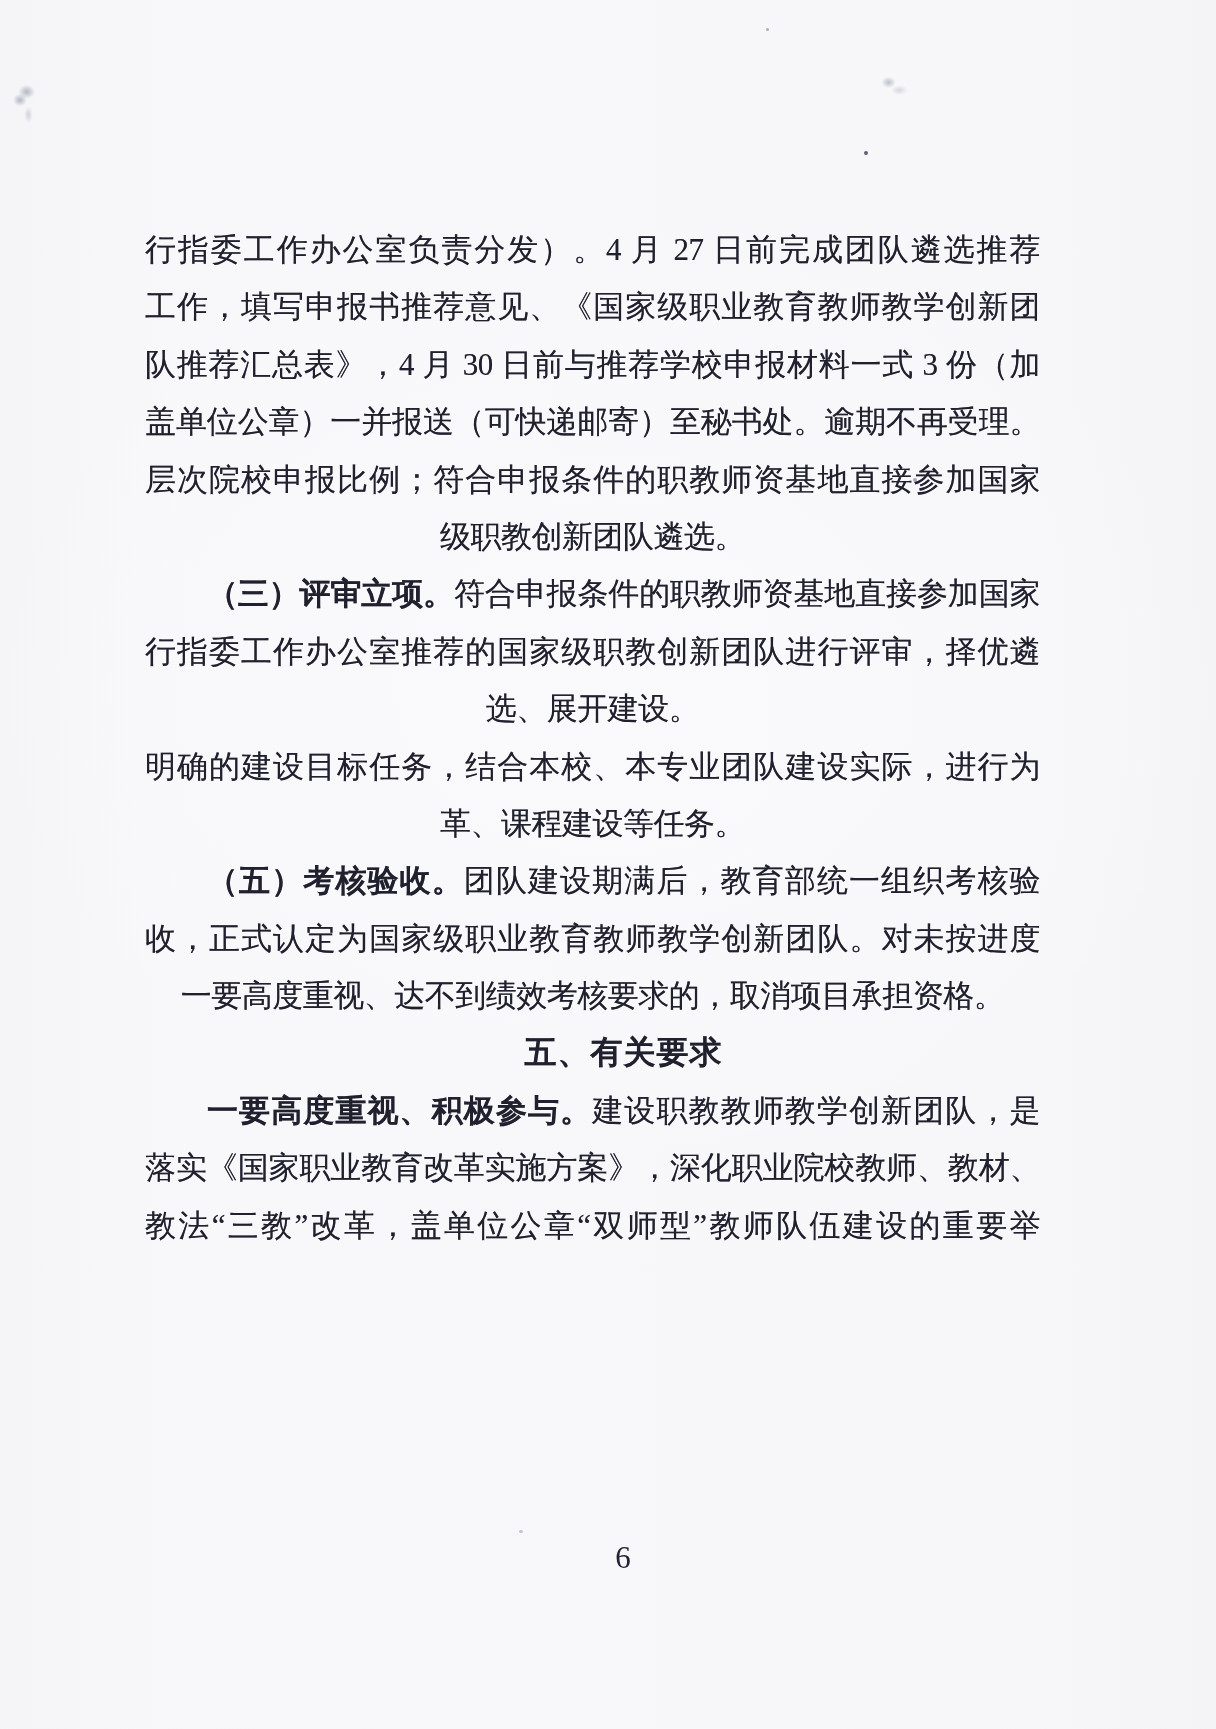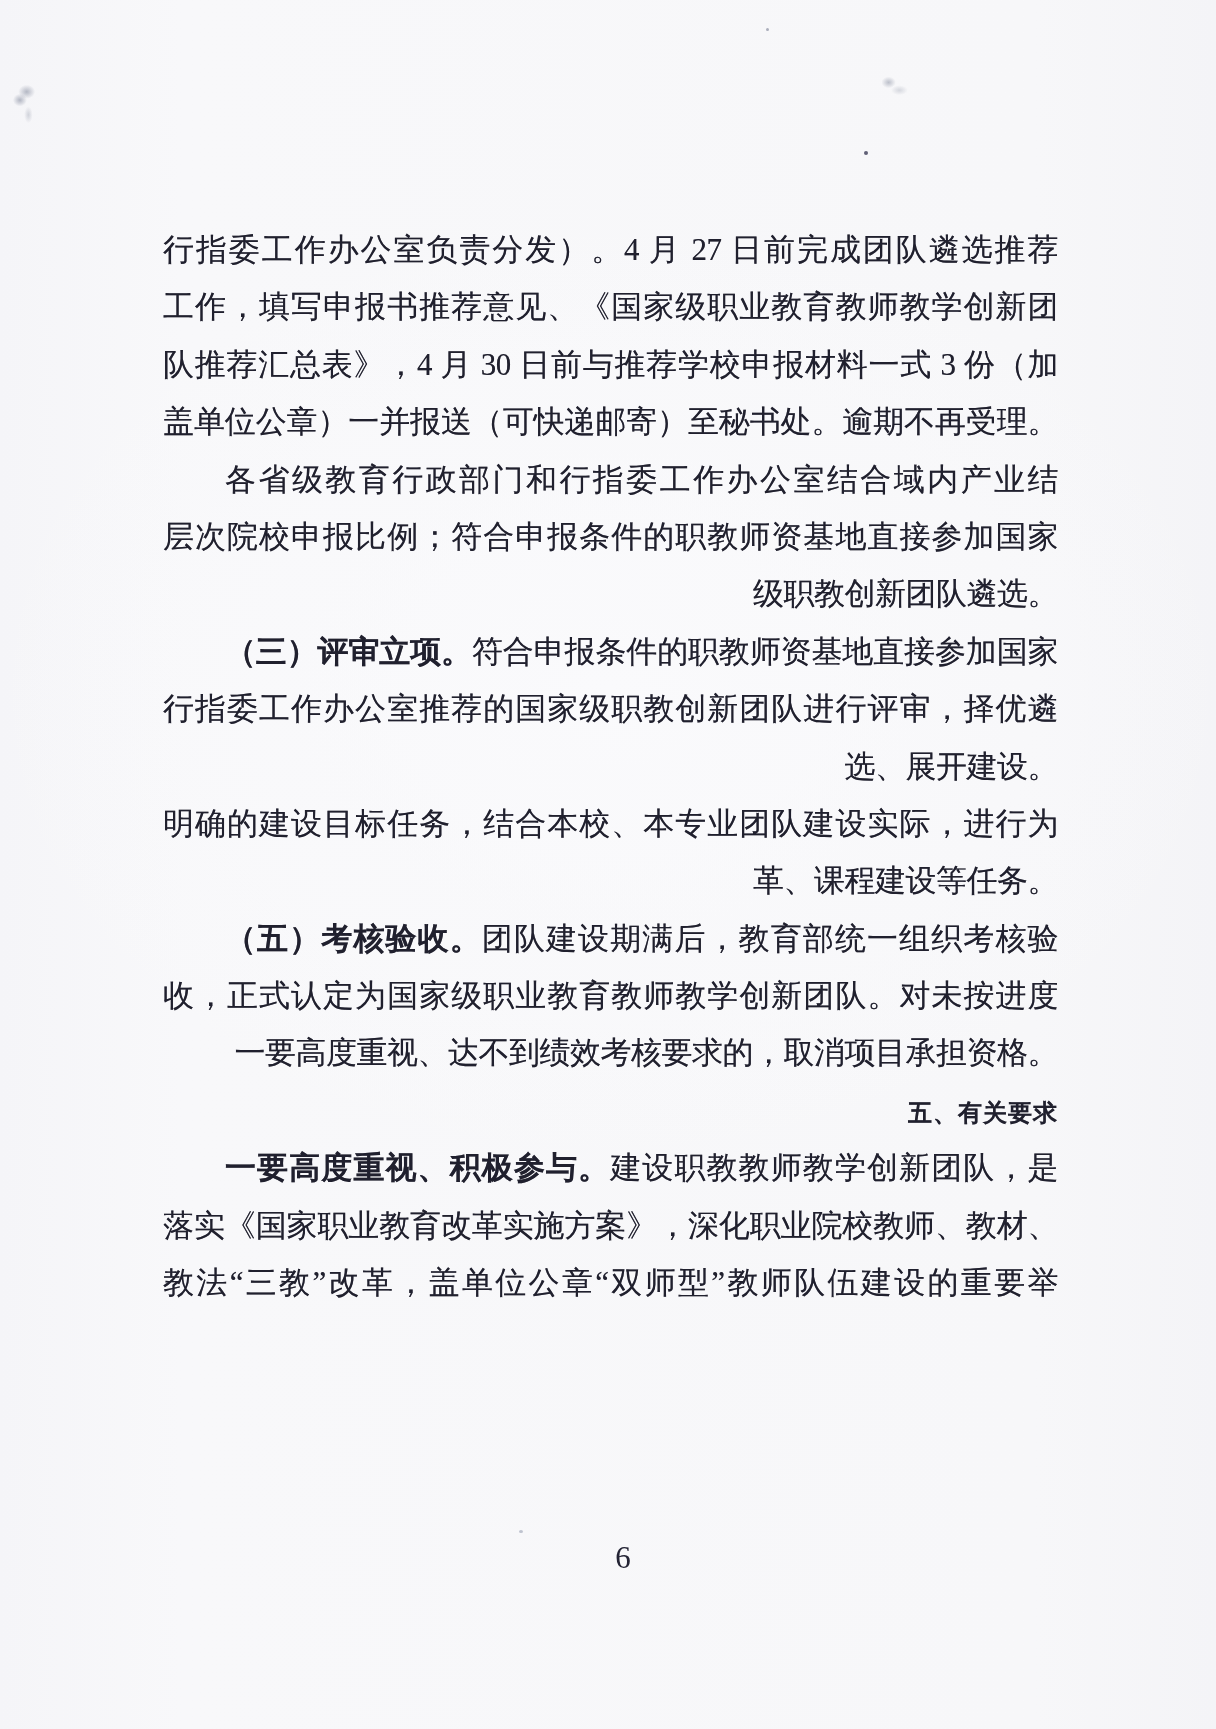--- a/index.html
+++ b/index.html
@@ -16,33 +16,33 @@
   }
   .page {
     position: absolute;
     inset: 0;
     background:
       radial-gradient(ellipse 900px 700px at 50% 40%, #fafafc 0%, rgba(250,250,252,0) 70%),
       linear-gradient(90deg, #f5f5f8 0%, #f8f8fa 15%, #f7f7f9 85%, #f4f4f7 100%);
   }
   .textblock {
     position: absolute;
-    left: 163px;
+    left: 145px;
     top: 221px;
     width: 895px;
     color: #20202e;
     font-size: 31px;
     letter-spacing: -0.5px;
     text-shadow: 0 0 0.6px rgba(32,32,46,0.55);
   }
   .ln {
     height: 57.4px;
     line-height: 57.4px;
     white-space: nowrap;
-    text-align: right;
+    text-align: center;
   }
   .ln.fill {
     white-space: normal;
     text-align: justify;
     text-align-last: justify;
     text-justify: inter-character;
   }
   .ln.indent {
     padding-left: 62px;
   }
@@ -50,21 +50,21 @@
     padding-left: 62px;
     width: 833px;
   }
   .b {
     font-weight: 700;
     font-family: "Liberation Serif", "DejaVu Serif", serif;
   }
   .heading .b {
     font-family: "Liberation Sans", "DejaVu Sans", sans-serif;
     letter-spacing: 1px;
-    font-size: 24px;
+    font-size: 32px;
   }
   .pagenum {
     position: absolute;
     left: 0;
     top: 1540px;
     width: 1246px;
     text-align: center;
     font-size: 31px;
     color: #232334;
     letter-spacing: 0;
@@ -118,21 +118,20 @@
   <div class="textblock">
 
     <div class="ln fill"><span>行指委工作办公室负责分发）。4 月 27 日前完成团队遴选推荐</span></div>
 
     <div class="ln fill"><span>工作，填写申报书推荐意见、《国家级职业教育教师教学创新团</span></div>
 
     <div class="ln fill"><span>队推荐汇总表》，4 月 30 日前与推荐学校申报材料一式 3 份（加</span></div>
 
     <div class="ln fill"><span>盖单位公章）一并报送（可快递邮寄）至秘书处。逾期不再受理。</span></div>
 
-    <div class="ln indent fill"><span>各省级教育行政部门和行指委工作办公室结合域内产业结</span></div>
 
 
     <div class="ln fill"><span>层次院校申报比例；符合申报条件的职教师资基地直接参加国家</span></div>
 
     <div class="ln"><span>级职教创新团队遴选。</span></div>
 
     <div class="ln indent fill"><span class="b">（三）评审立项。</span><span>符合申报条件的职教师资基地直接参加国家</span></div>
 
     <div class="ln fill"><span>行指委工作办公室推荐的国家级职教创新团队进行评审，择优遴</span></div>
 

